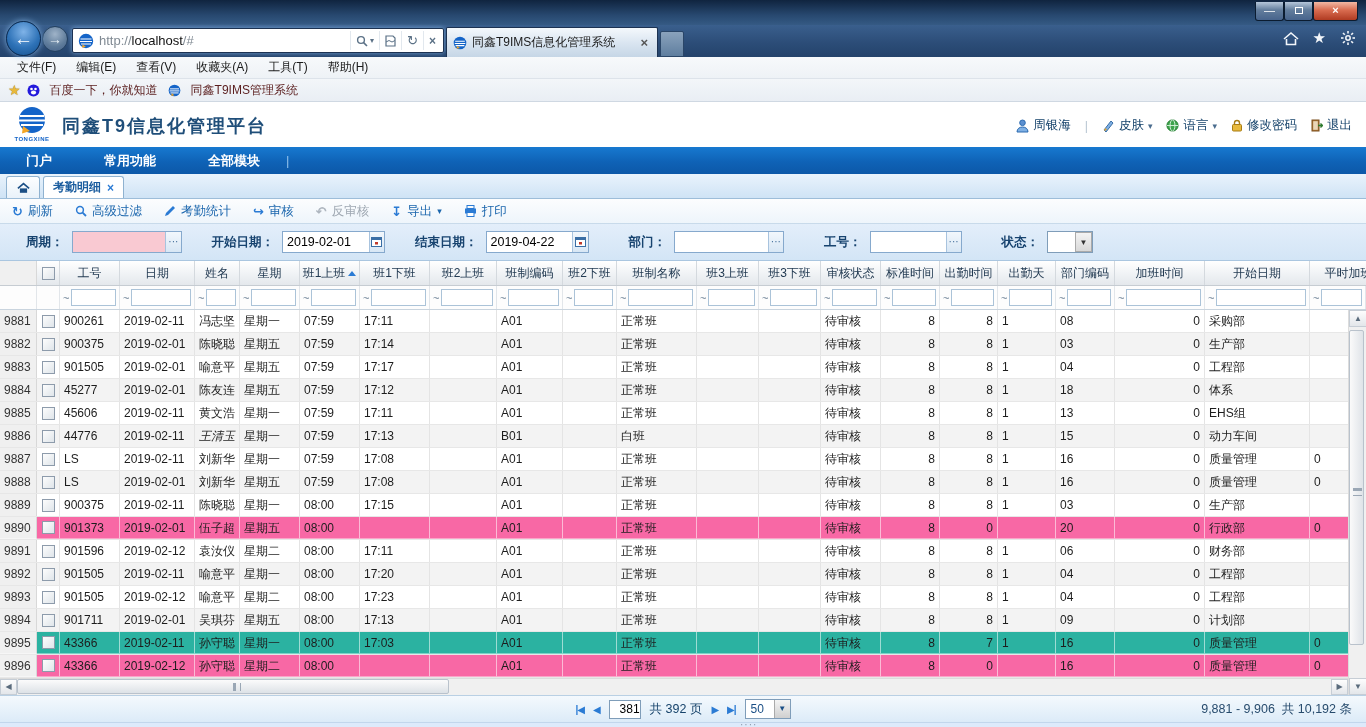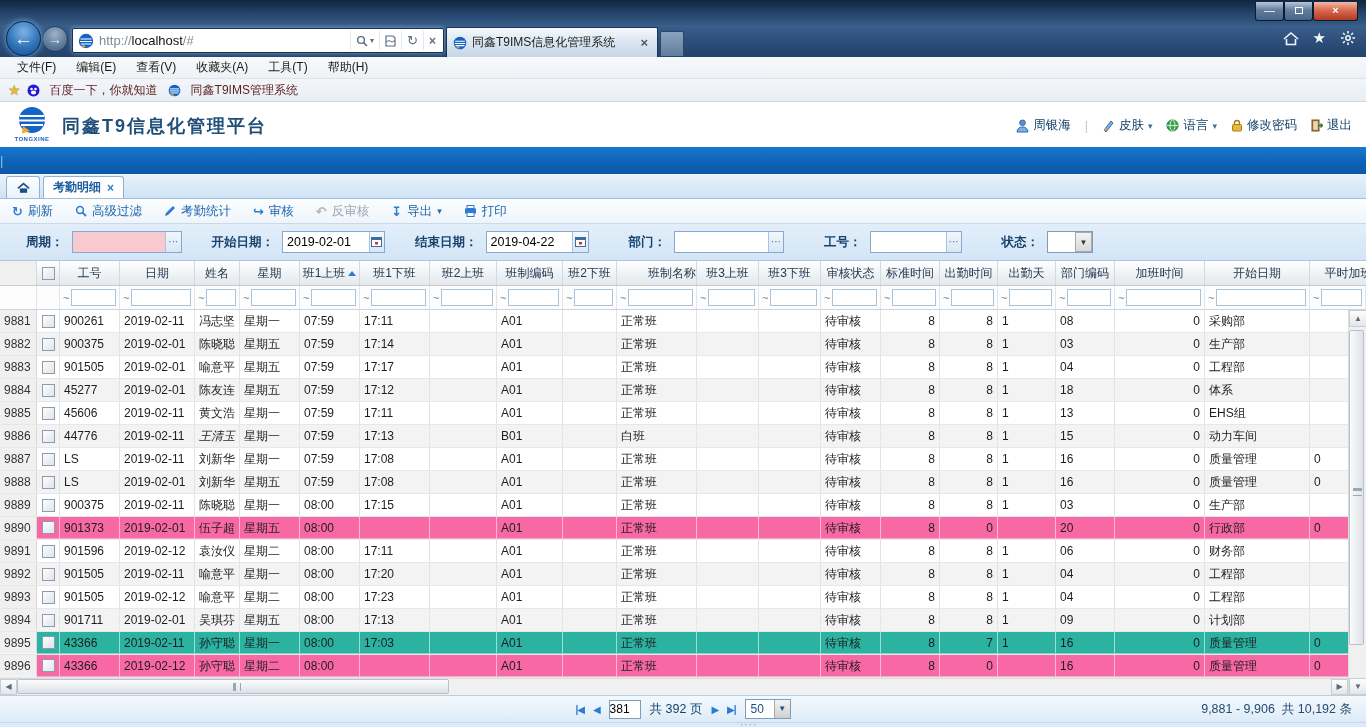--- a/index.html
+++ b/index.html
@@ -103,21 +103,21 @@
   #hscroll{left:0;top:678px;width:1348px;height:17px;background:#f0f0f0;border-top:1px solid #dcdcdc;display:flex;}
   .sbtn-h{width:17px;height:16px;background:linear-gradient(180deg,#fdfdfd,#e3e6ea);border:1px solid #c6cdd5;color:#5a6b7c;font-size:8px;text-align:center;line-height:14px;flex:none;}
   #hthumb{position:absolute;left:17px;top:679px;width:432px;height:15px;background:linear-gradient(180deg,#fbfbfb,#dde2e7);border:1px solid #b9c2cc;border-radius:2px;}
   .grip-h{position:absolute;left:50%;top:3px;height:8px;width:8px;border-left:1px solid #9aa7b5;border-right:1px solid #9aa7b5;box-shadow:3px 0 0 -1px #9aa7b5 inset;}
   #hsRight{position:absolute;left:1331px;top:679px;}
 
   
   #pager{left:0;top:695px;width:1366px;height:27px;background:linear-gradient(180deg,#f4f9fd,#dcebf8);border-top:1px solid #b9d0e4;display:flex;align-items:center;}
   #pager-center{position:absolute;left:0;right:0;display:flex;align-items:center;justify-content:center;gap:9px;color:#1b4f86;}
   .parr{color:#2b7bd4;font-size:10px;letter-spacing:-1px;font-weight:bold;}
-  #pageInput{width:32px;height:19px;border:1px solid #7f9db9;text-align:left;font-size:12px;font-family:inherit;}
+  #pageInput{width:32px;height:19px;border:1px solid #7f9db9;text-align:right;font-size:12px;font-family:inherit;}
   #pagesLabel{font-size:12.5px;color:#16436b;}
   .sizeSel{width:46px;height:20px;background:#fff;border:1px solid #7f9db9;display:flex;align-items:center;}
   .sizeSel .v{flex:1;padding-left:5px;}
   .sizeSel .db{width:16px;height:18px;background:linear-gradient(180deg,#f4f4f4,#cfcfcf);border-left:1px solid #aaa;font-size:8px;text-align:center;line-height:17px;}
   #rangeLabel{position:absolute;right:14px;color:#274b6d;font-size:12.5px;}
   #statusstrip{left:0;top:722px;width:1366px;height:5px;background:#ddeafb;border-top:1px solid #c2d6ec;}
   #dragdots{position:absolute;left:740px;top:719px;color:#8a98a8;font-size:10px;letter-spacing:1px;}
 
   svg{display:block;}
 </style>
@@ -279,20 +279,25 @@
     <svg width="12" height="13" viewBox="0 0 12 13">
         <rect x="1" y="1" width="7" height="11" fill="#b0793a" stroke="#7a4e1d"></rect>
         <rect x="2.2" y="2.2" width="4.6" height="8.6" fill="#e9d6b8"></rect>
         <path d="M7 6.5h4M9.5 4.5l2 2-2 2" stroke="#2d7a2d" stroke-width="1.3" fill="none"></path>
       </svg>
     <span>退出</span>
   </span>
 </div>
 
 <div id="mainnav" class="abs">
+  <span style="display:flex;">
+      <span class="nav-item">门户</span>
+      <span class="nav-item">常用功能</span>
+      <span class="nav-item">全部模块</span>
+    </span>
   <span class="nav-div">|</span>
 </div>
 
 <div id="tabstrip" class="abs">
   <div class="wtab home">
     <svg width="13" height="12" viewBox="0 0 16 15">
         <path d="M1 8L8 2l7 6" fill="none" stroke="#1b4f86" stroke-width="2"></path>
         <path d="M3.5 8v5.5h9V8" fill="#1b4f86"></path>
       </svg>
   </div>
@@ -425,21 +430,21 @@
     </div>
     <div class="hcell" style="width: 67px;">
       <span>班2上班</span>
     </div>
     <div class="hcell" style="width: 66px;">
       <span>班制编码</span>
     </div>
     <div class="hcell" style="width: 54px;">
       <span>班2下班</span>
     </div>
-    <div class="hcell" style="width: 80px; justify-content: flex-end;">
+    <div class="hcell" style="width: 80px;">
       <span>班制名称</span>
     </div>
     <div class="hcell" style="width: 62px;">
       <span>班3上班</span>
     </div>
     <div class="hcell" style="width: 62px;">
       <span>班3下班</span>
     </div>
     <div class="hcell" style="width: 60px;">
       <span>审核状态</span>

